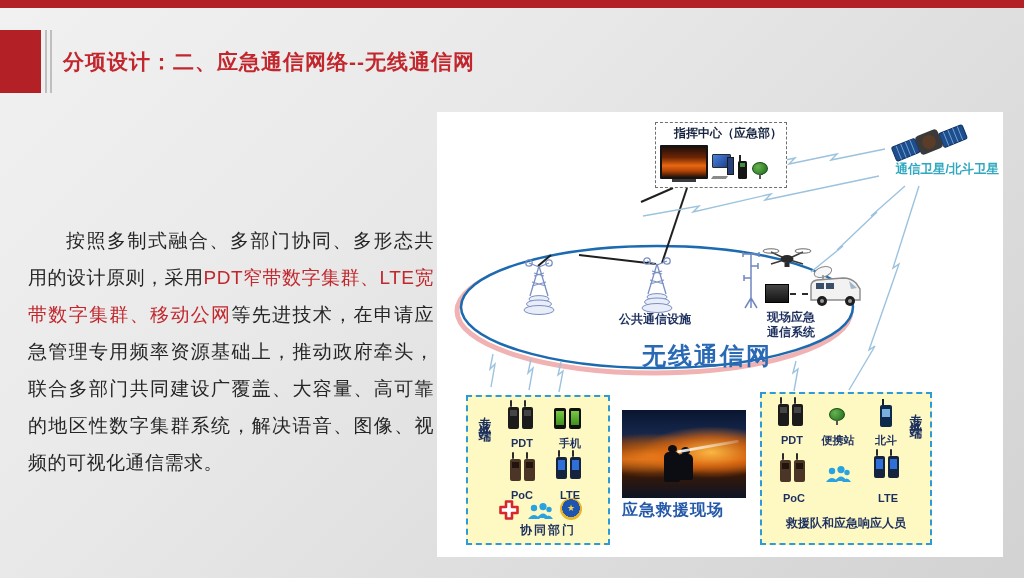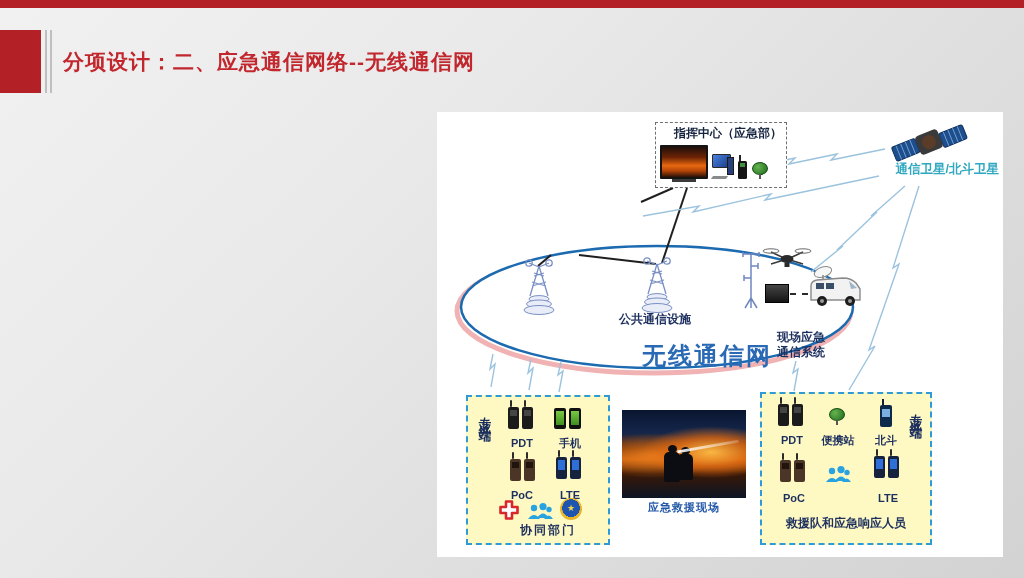--- a/index.html
+++ b/index.html
@@ -15,21 +15,21 @@
     color:#262626;text-align:justify;text-indent:2em;letter-spacing:0.5px;}
   .body-text .red{color:#c1272d;}
   
   .panel{position:absolute;left:437px;top:112px;width:566px;height:445px;background:#ffffff;}
   .panel svg.lines{position:absolute;left:0;top:0;z-index:1;}
   .abs{position:absolute;z-index:2;}
   .lbl{font-size:12px;font-weight:bold;color:#1c2f5e;line-height:14.5px;text-align:center;}
   .lbl-sm{font-size:11px;font-weight:bold;color:#1c2f5e;text-align:center;line-height:13px;}
   .teal-lbl{font-size:12.5px;font-weight:bold;color:#2fa8c0;text-align:right;}
   .net-lbl{font-size:24px;font-weight:bold;color:#2a6ab5;letter-spacing:2px;}
-  .scene-lbl{font-size:11px;font-weight:bold;color:#2458a8;text-align:center;letter-spacing:1px;}
+  .scene-lbl{font-size:16px;font-weight:bold;color:#2458a8;text-align:left;letter-spacing:1px;}
   .vtext{writing-mode:vertical-rl;text-orientation:upright;font-size:12.5px;font-weight:bold;color:#1c2f5e;letter-spacing:4px;}
   
   .cc-box{border:1.5px dashed #6f6f6f;background:#fff;box-sizing:border-box;padding:2px 4px 5px;}
   .cc-title{font-size:12px;font-weight:bold;color:#15233f;text-align:right;white-space:nowrap;}
   .cc-row{display:flex;align-items:flex-end;gap:4px;margin-top:3px;}
   .mon{width:44px;height:30px;border:2px solid #141414;border-radius:1px;position:relative;
     background:linear-gradient(180deg,#20100a 0%,#6e2405 35%,#e8680f 62%,#b24408 80%,#2a1206 100%);}
   .mon::after{content:'';position:absolute;left:50%;bottom:-5px;transform:translateX(-50%);width:24px;height:3px;background:#3a3a3a;}
   .pc{width:22px;height:25px;position:relative;}
   .pc .scr{width:17px;height:12px;border:1.5px solid #2a2a2a;border-radius:1px;background:linear-gradient(135deg,#4a82e0,#173a85);}
@@ -75,20 +75,21 @@
 </head>
 <body>
 
 <div class="slide">
   <div class="top-red-bar"></div>
   <div class="title-square"></div>
   <div class="title-rule r1"></div>
   <div class="title-rule r2"></div>
   <div class="page-title">分项设计：二、应急通信网络--无线通信网</div>
 
+  <div class="body-text"><span>按照多制式融合、多部门协同、多形态共用的设计原则，采用</span><span class="red">PDT窄带数字集群、LTE宽带数字集群、移动公网</span><span>等先进技术，在申请应急管理专用频率资源基础上，推动政府牵头，联合多部门共同建设广覆盖、大容量、高可靠的地区性数字集群系统，解决语音、图像、视频的可视化通信需求。</span></div>
 
   <div class="panel">
 
     <svg class="lines" width="566" height="445" viewBox="0 0 566 445">
 
       <ellipse cx="217" cy="199" rx="197" ry="62" fill="none" stroke="#f0b2b2" stroke-width="5"></ellipse>
       <ellipse cx="220" cy="195" rx="196" ry="61" fill="#ffffff" stroke="#1c6ab0" stroke-width="2.5"></ellipse>
 
       <g stroke="#1f1f1f" stroke-width="2">
         <path d="M236,76 L204,90"></path>
@@ -178,21 +179,21 @@
       <path d="M16,13 v5" stroke="#8a8a8a" stroke-width="1.5"></path>
       <path d="M4,38 V24 Q4,19 10,18 L36,16 Q44,16 49,21 L53,27 V38 Z" fill="#f2f2f2" stroke="#8a8a8a" stroke-width="1.4"></path>
       <rect x="9" y="21" width="8" height="6" fill="#3a5068"></rect>
       <rect x="19" y="21" width="8" height="6" fill="#3a5068"></rect>
       <path d="M42,19 L50,26 L44,27 Z" fill="#9fb6c8"></path>
       <circle cx="15" cy="39" r="5" fill="#1e1e1e"></circle>
         <circle cx="15" cy="39" r="2" fill="#9a9a9a"></circle>
       <circle cx="43" cy="39" r="5" fill="#1e1e1e"></circle>
         <circle cx="43" cy="39" r="2" fill="#9a9a9a"></circle>
     </svg>
-    <div class="abs" style="left:328px;top:198px;width:72px;margin-top:20px;">
+    <div class="abs" style="left:318px;top:198px;width:72px;">
       <div class="lbl">现场应急</div>
       <div class="lbl">通信系统</div>
     </div>
 
     <div class="abs net-lbl" style="left:205px;top:228px;">无线通信网</div>
 
     <div class="abs grp-box" style="left:29px;top:283px;width:144px;height:150px;">
       <div class="vtext" style="position:absolute;left:8px;top:10px;">专业终端</div>
       <div class="wpair" style="position:absolute;left:40px;top:10px;">
           <div class="wt"></div>

